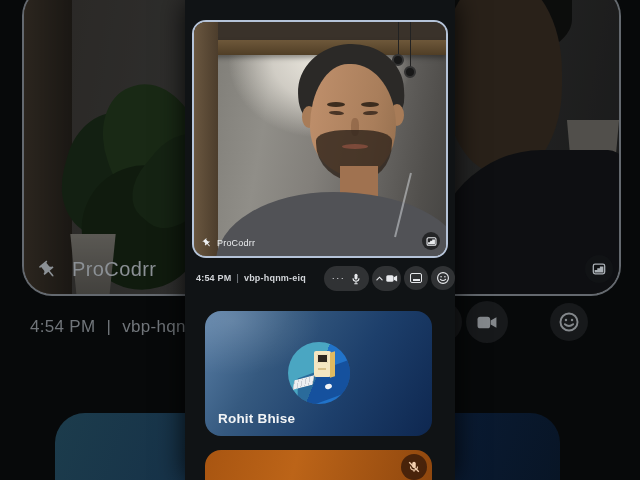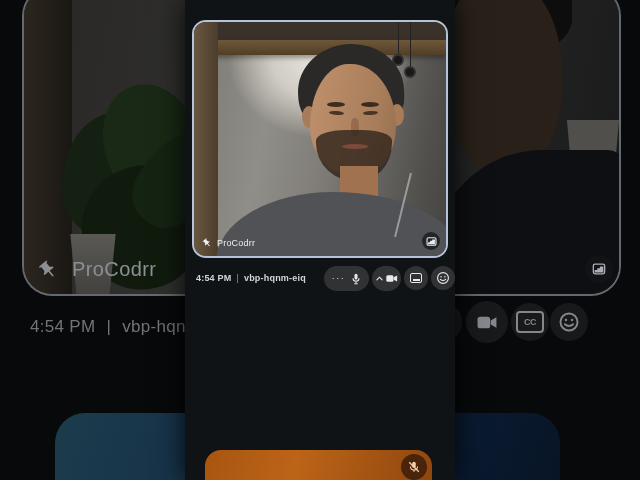--- a/index.html
+++ b/index.html
@@ -157,23 +157,20 @@
 
   <div class="bg-circle" style="left:420px;top:301px;width:42px;height:42px;"></div>
   <div class="bg-circle" style="left:466px;top:301px;width:42px;height:42px;">
     <span>
       <svg width="21" height="15" viewBox="0 0 20 14" fill="currentColor">
         <rect x="0.5" y="1.5" width="12" height="11" rx="2.5"></rect>
         <path d="M13 5 L18.5 2 V12 L13 9 Z"></path>
       </svg>
     </span>
   </div>
-  <div class="bg-circle" style="left:511px;top:303px;width:38px;height:38px;">
-    <span class="bg-cc-box">CC</span>
-  </div>
   <div class="bg-circle" style="left:550px;top:303px;width:38px;height:38px;">
     <span>
       <svg width="22" height="22" viewBox="0 0 16 16" fill="none" stroke="currentColor" stroke-width="1.4">
         <circle cx="8" cy="8" r="6.2"></circle>
         <circle cx="5.8" cy="6.6" r="0.9" fill="currentColor" stroke="none"></circle>
         <circle cx="10.2" cy="6.6" r="0.9" fill="currentColor" stroke="none"></circle>
         <path d="M5 9.6 Q8 12.1 11 9.6" stroke-linecap="round"></path>
       </svg>
     </span>
   </div>
@@ -264,20 +261,32 @@
       <span>
         <svg width="14" height="14" viewBox="0 0 16 16" fill="none" stroke="currentColor" stroke-width="1.3">
           <circle cx="8" cy="8" r="6.2"></circle>
           <circle cx="5.8" cy="6.6" r="0.9" fill="currentColor" stroke="none"></circle>
           <circle cx="10.2" cy="6.6" r="0.9" fill="currentColor" stroke="none"></circle>
           <path d="M5 9.6 Q8 12.1 11 9.6" stroke-linecap="round"></path>
         </svg>
       </span>
     </div>
 
+    <div class="p-tile-blue">
+      <div class="avatar">
+        <div class="av-shadow"></div>
+        <div class="pc-kb"></div>
+        <div class="pc-body"></div>
+        <div class="pc-side"></div>
+        <div class="pc-screen"></div>
+        <div class="pc-slot"></div>
+        <div class="pc-mouse"></div>
+      </div>
+      <div class="p-name">Rohit Bhise</div>
+    </div>
 
     <div class="p-tile-orange">
       <div class="mute-badge">
         <span>
           <svg width="14" height="14" viewBox="0 0 16 16" fill="none" stroke="currentColor" stroke-width="1.3">
             <rect x="6" y="2" width="4" height="7" rx="2" fill="currentColor" stroke="none"></rect>
             <path d="M4 7.5 a4 4 0 0 0 8 0"></path>
             <line x1="8" y1="11.8" x2="8" y2="13.5"></line>
             <line x1="2.5" y1="2.5" x2="13.5" y2="13.5" stroke-width="1.5"></line>
           </svg>

